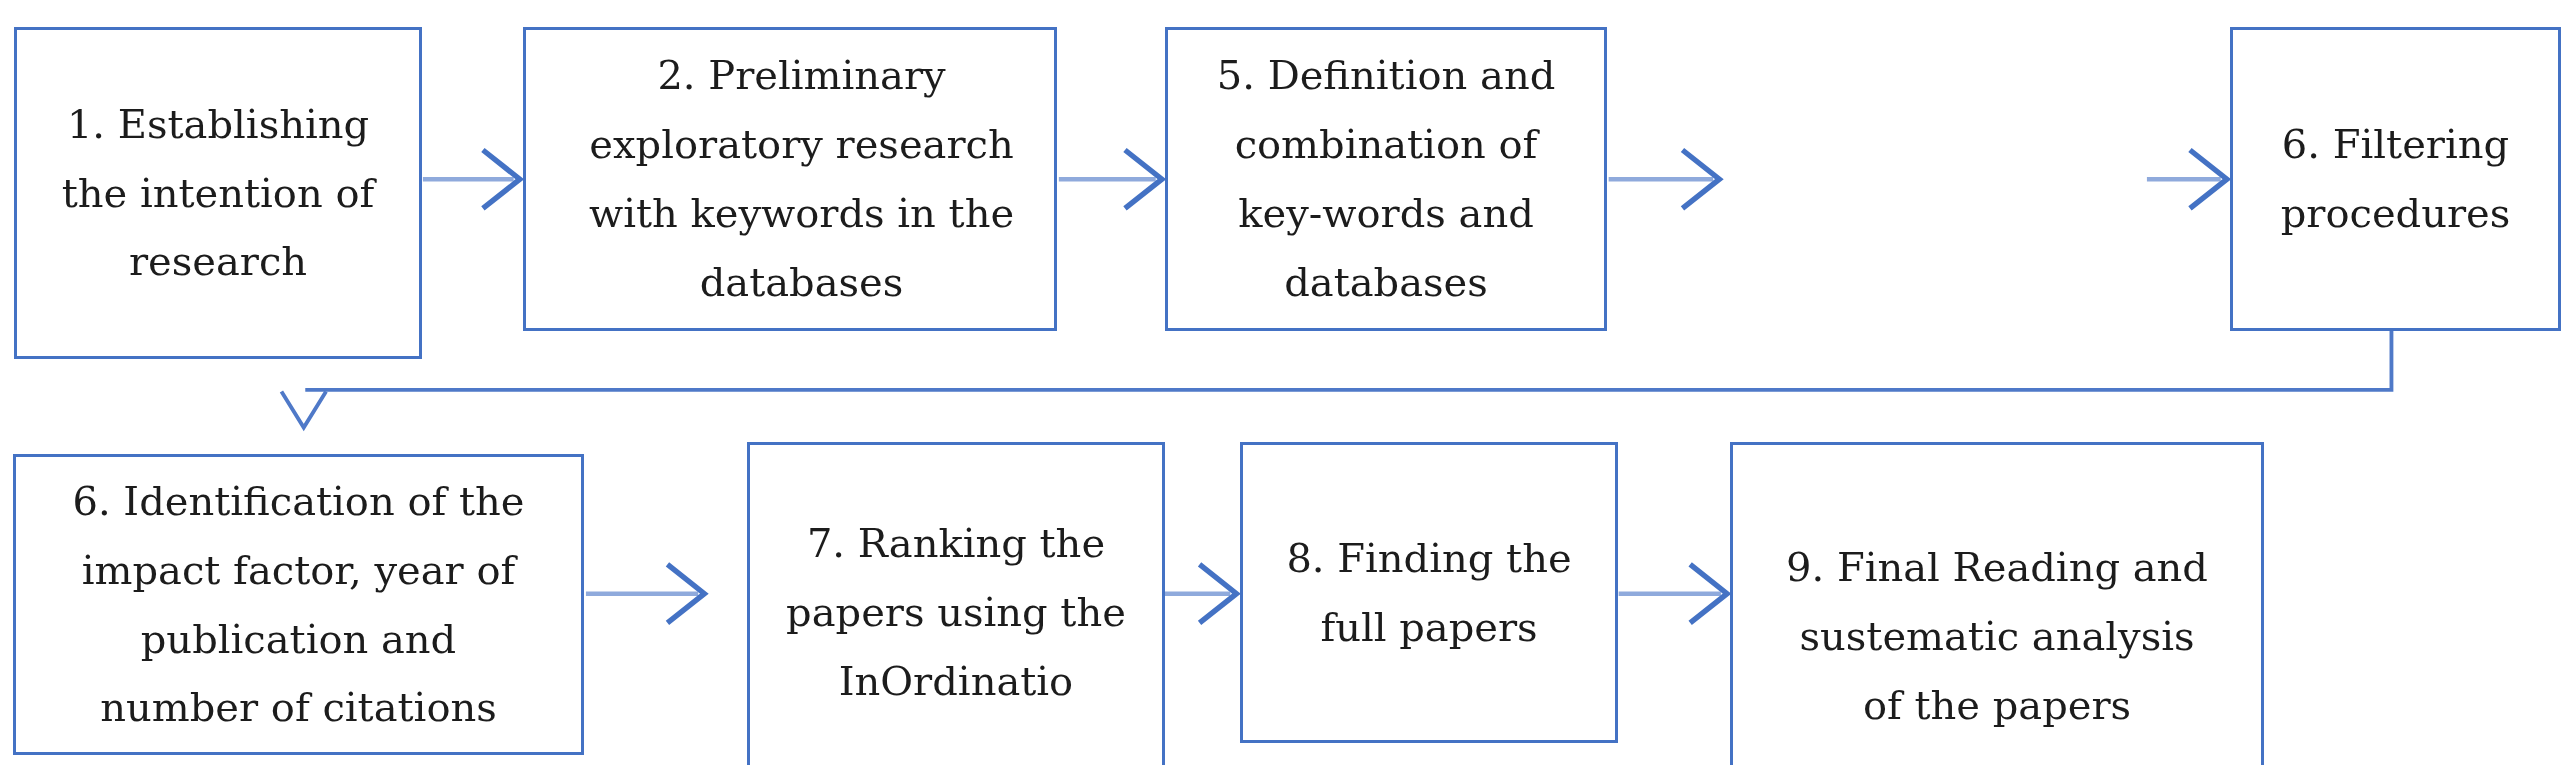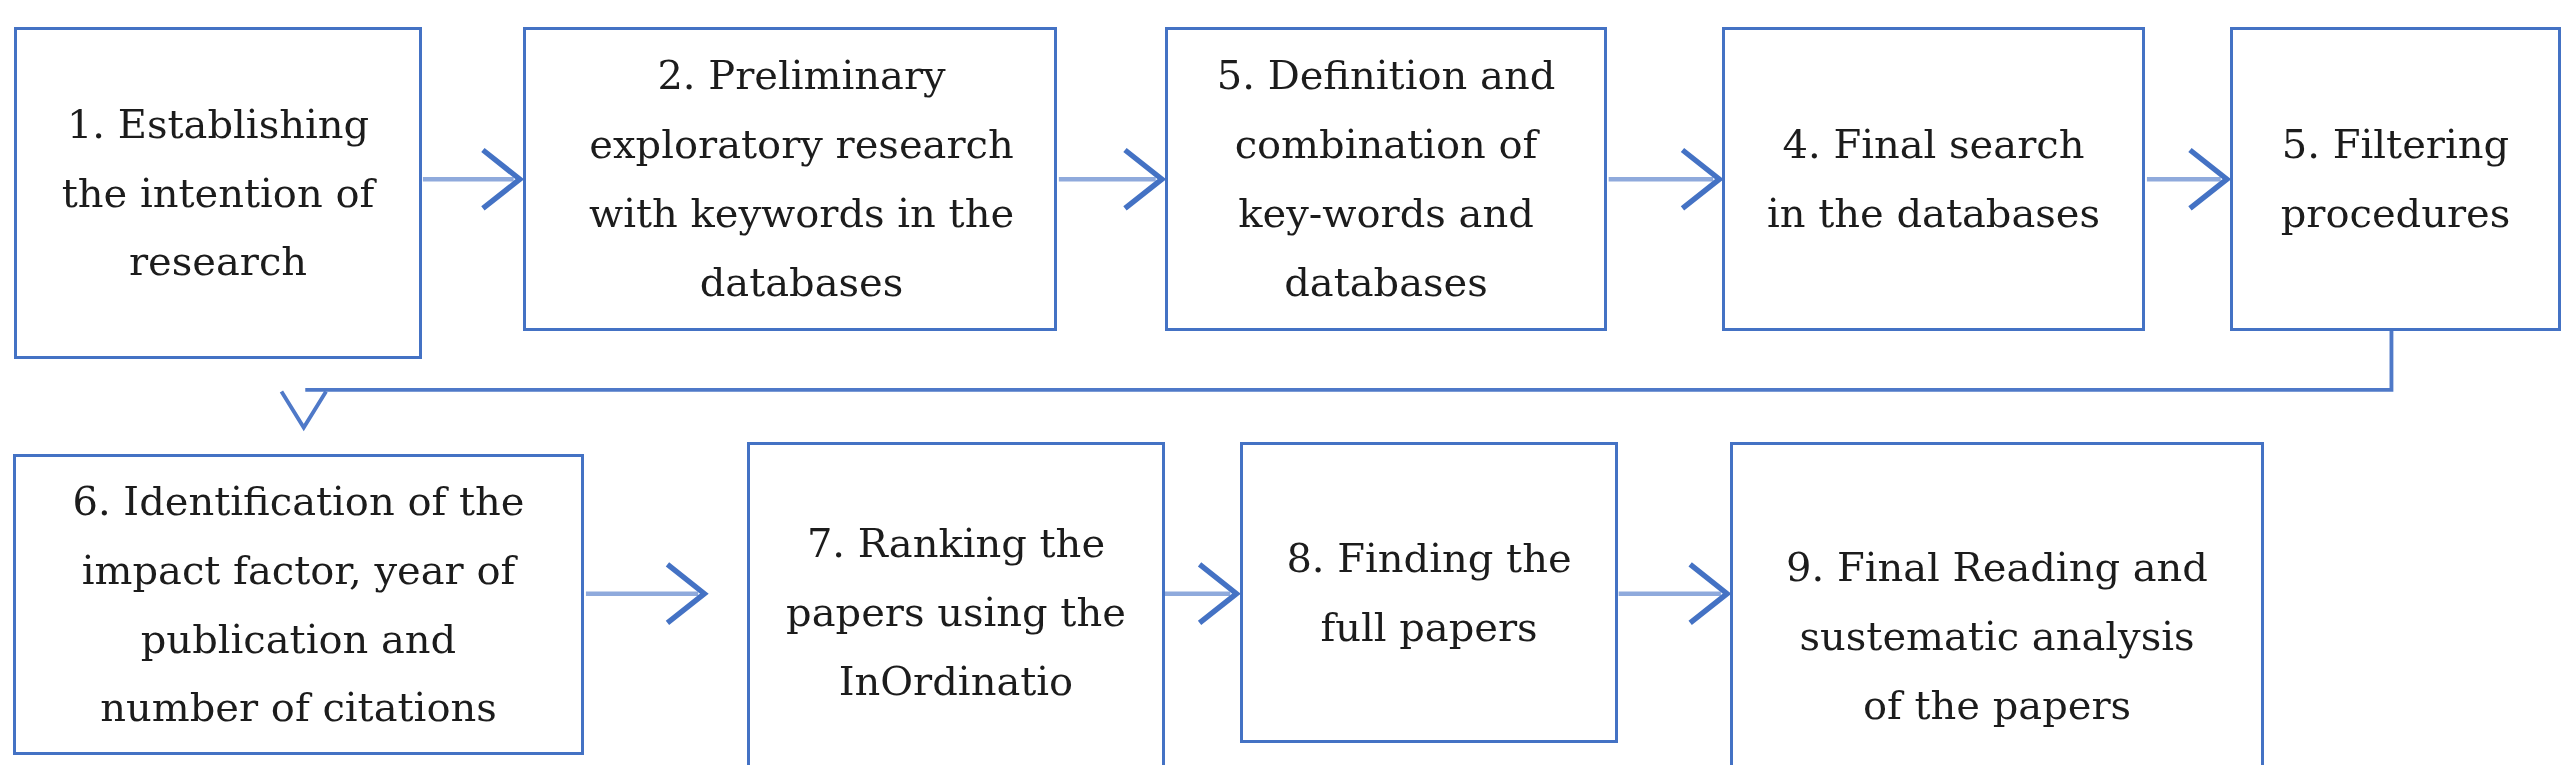--- a/index.html
+++ b/index.html
@@ -84,26 +84,22 @@
 exploratory research
 with keywords in the
 databases</span>
   </div>
   <div class="box b3">
     <span class="label">5. Definition and
 combination of
 key-words and
 databases</span>
   </div>
-  <div class="box b4">
-    <span class="label">4. Final search
-in the databases</span>
-  </div>
   <div class="box b5">
-    <span class="label">5. Filtering
+    <span class="label">6. Filtering
 procedures</span>
   </div>
   <div class="box b6">
     <span class="label">6. Identification of the
 impact factor, year of
 publication and
 number of citations</span>
   </div>
   <div class="box b7">
     <span class="label">7. Ranking the

